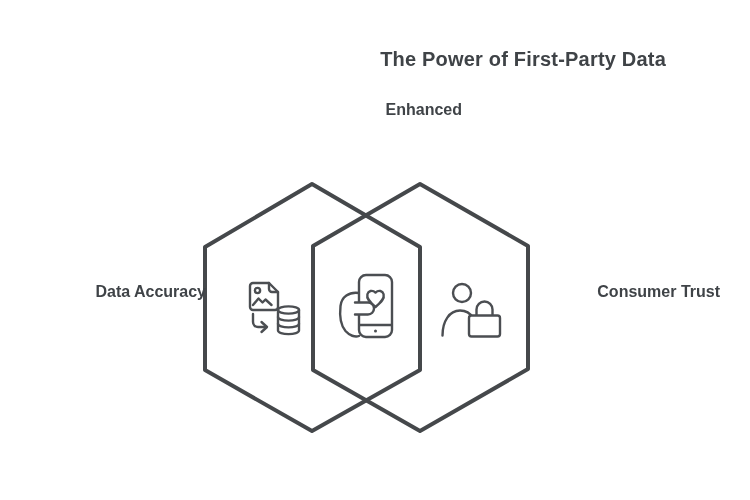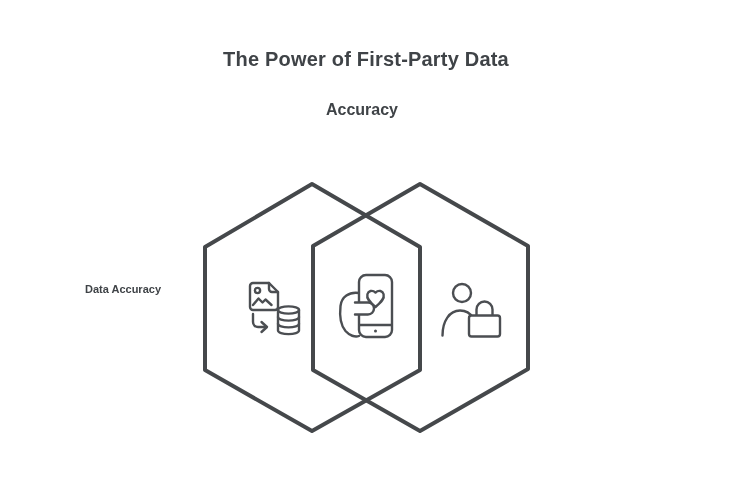--- a/index.html
+++ b/index.html
@@ -1,52 +1,53 @@
 <!DOCTYPE html>
 <html><head>
 <meta charset="utf-8">
 <style>
   html,body{margin:0;padding:0;background:#fff;}
   #canvas{
     position:relative;width:750px;height:500px;background:#ffffff;
     font-family:"Liberation Sans", sans-serif;overflow:hidden;
   }
-  .txt{position:absolute;color:#3f4347;font-weight:bold;text-align:center;}
+  .txt{position:absolute;color:#3f4347;font-weight:bold;text-align:right;}
   #title{top:47px;left:66px;width:600px;font-size:20px;line-height:24px;letter-spacing:.2px;}
   #top-label{top:100px;left:262px;width:200px;font-size:16px;line-height:20px;}
   #top-label span{display:block;}
-  #left-label{top:283px;left:23px;width:200px;font-size:11px;}
+  #left-label{top:283px;left:6px;width:200px;font-size:16px;}
   #right-label{top:283px;left:520px;width:200px;font-size:16px;}
   svg{position:absolute;display:block;}
   #hexes{top:0;left:0;}
   .hex{fill:none;stroke:#45484b;stroke-width:4;stroke-linejoin:round;stroke-linecap:round;}
   .icon .s{fill:none;stroke:#4b4e52;stroke-width:2.4;stroke-linejoin:round;stroke-linecap:round;}
   .icon .sf{fill:#ffffff;stroke:#4b4e52;stroke-width:2.4;stroke-linejoin:round;stroke-linecap:round;}
   .icon .dot{fill:#4b4e52;stroke:none;}
   #icon-left{top:278px;left:245px;}
   #icon-center{top:272px;left:336px;}
   #icon-right{top:278px;left:438px;}
 </style>
 </head>
 <body>
 
 <div id="canvas">
 
   <div id="title" class="txt">The Power of First-Party Data</div>
 
   <div id="top-label" class="txt">
-    <span>Accuracy</span>
+    <span>Enhanced</span>
   </div>
 
   <svg id="hexes" width="750" height="500" viewBox="0 0 750 500">
     <path class="hex" d="M312,184 L420,247 L420,370 L312,431 L205,370 L205,247 Z"></path>
     <path class="hex" d="M420,184 L528,246 L528,369 L420,431 L313,370 L313,246 Z"></path>
   </svg>
 
   <div id="left-label" class="txt">Data Accuracy</div>
+  <div id="right-label" class="txt">Consumer Trust</div>
 
   <svg id="icon-left" class="icon" width="70" height="62" viewBox="0 0 70 62">
     <path class="s" d="M5,8 a3,3 0 0 1 3,-3 H24 L33,14 V29 a3,3 0 0 1 -3,3 H8 a3,3 0 0 1 -3,-3 Z"></path>
     <path class="s" d="M24,5 V11 a3,3 0 0 0 3,3 H33"></path>
     <circle class="s" cx="12.5" cy="12.5" r="2.6"></circle>
     <path class="s" d="M8,27 L13.5,20.5 L17.5,24.5 L20.5,21.5 L26.5,27"></path>
     <path class="s" d="M8,36 V44 a5,5 0 0 0 5,5 H20"></path>
     <path class="s" d="M16.5,44 L22,49 L16.5,54"></path>
     <g>
       <ellipse class="s" cx="43.5" cy="32" rx="10.5" ry="3.6"></ellipse>

